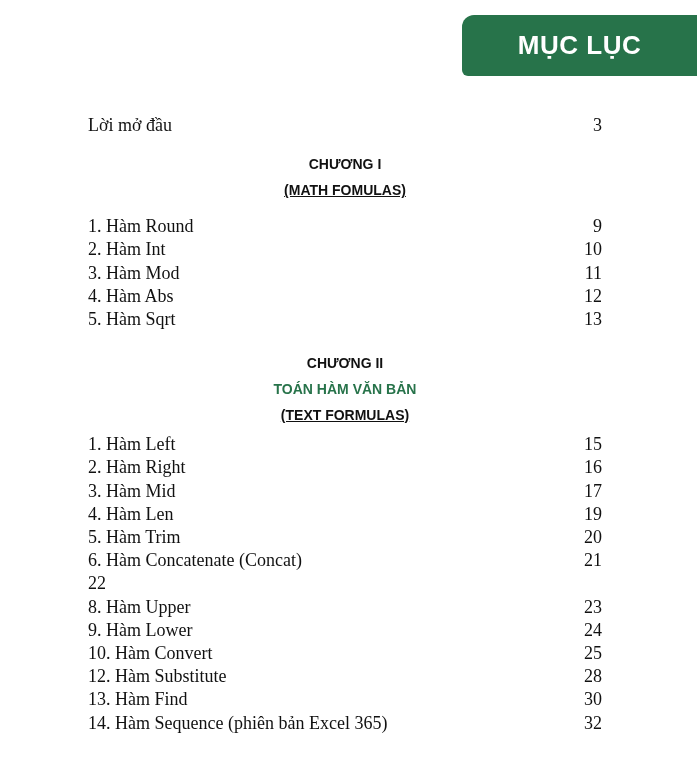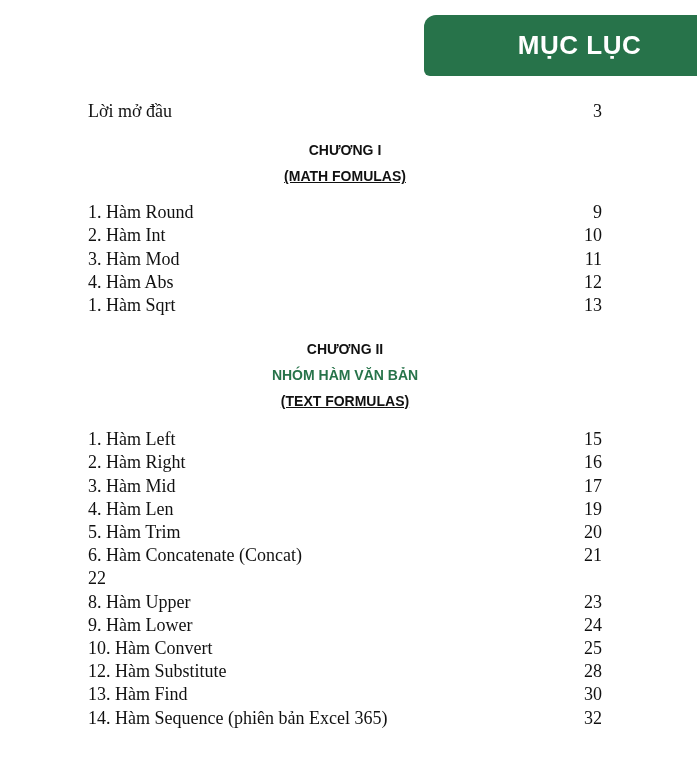--- a/index.html
+++ b/index.html
@@ -20,32 +20,31 @@
     position: absolute;
     top: 15px;
     right: 0;
     width: 235px;
     height: 61px;
     background: #27734A;
     border-radius: 12px 0 0 6px;
     display: flex;
     align-items: center;
     justify-content: center;
-    padding-left: 38px;
   }
   .banner-title {
     font-family: "Liberation Sans", "DejaVu Sans", sans-serif;
     font-weight: bold;
     font-size: 26px;
     color: #ffffff;
     letter-spacing: 0.5px;
   }
   .content {
     position: absolute;
-    top: 100px;
+    top: 114px;
     left: 88px;
     right: 95px; 
   }
   .row {
     display: flex;
     justify-content: space-between;
     align-items: baseline;
     font-size: 18px;
     line-height: 23.2px;
     color: #111111;
@@ -58,21 +57,21 @@
     font-weight: bold;
     font-size: 14px;
     line-height: 26px;
   }
   .ch-title { color: #111111; }
   .ch-subtitle { color: #27734A; }
   .ch-subtitle-en { color: #111111; text-decoration: underline; }
   .heading-1 { margin-top: 14px; }
   .items-1 { margin-top: 12px; }
   .heading-2 { margin-top: 19px; }
-  .items-2 { margin-top: 14px; }
+  .items-2 { margin-top: 5px; }
 </style>
 </head>
 <body>
 
 <div class="page">
 
   <div class="banner">
     <span class="banner-title">MỤC LỤC</span>
   </div>
 
@@ -99,28 +98,28 @@
       </div>
       <div class="row">
         <span class="label">3. Hàm Mod</span>
         <span class="page-num">11</span>
       </div>
       <div class="row">
         <span class="label">4. Hàm Abs</span>
         <span class="page-num">12</span>
       </div>
       <div class="row">
-        <span class="label">1. Hàm Sqrt</span>
+        <span class="label">5. Hàm Sqrt</span>
         <span class="page-num">13</span>
       </div>
     </div>
 
     <div class="chapter-heading heading-2">
       <div class="ch-title">CHƯƠNG II</div>
-      <div class="ch-subtitle">NHÓM HÀM VĂN BẢN</div>
+      <div class="ch-subtitle">TOÁN HÀM VĂN BẢN</div>
       <div class="ch-subtitle-en">(TEXT FORMULAS)</div>
     </div>
 
     <div class="items items-2">
       <div class="row">
         <span class="label">1. Hàm Left</span>
         <span class="page-num">15</span>
       </div>
       <div class="row">
         <span class="label">2. Hàm Right</span>

